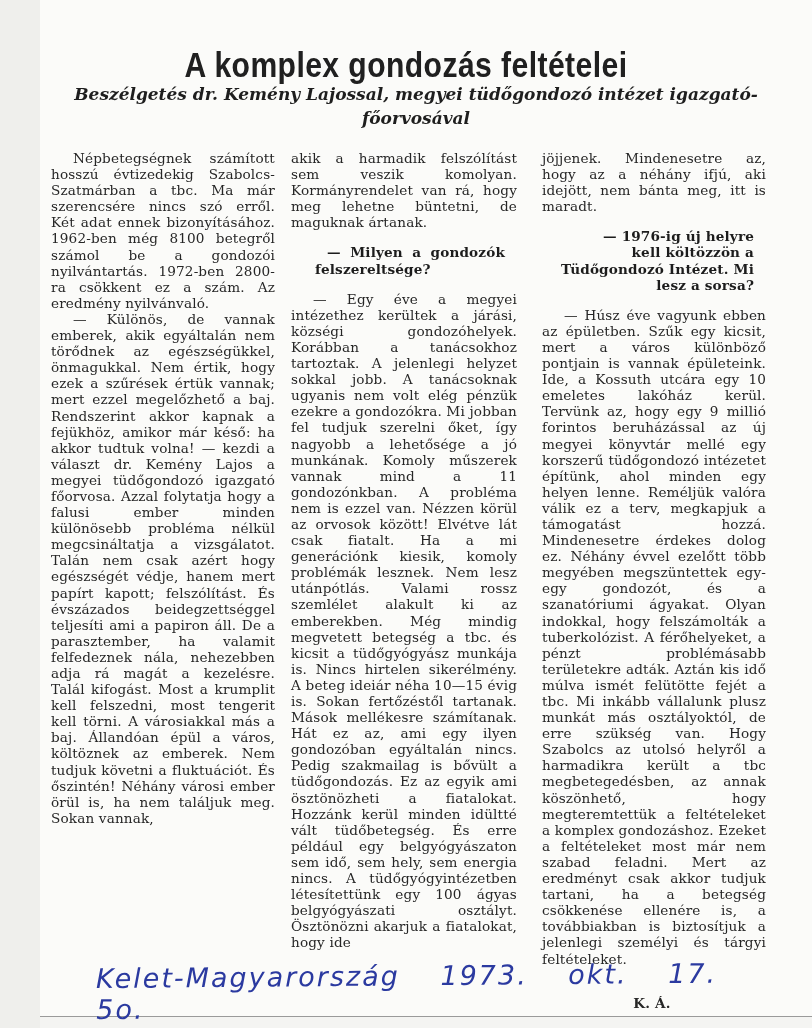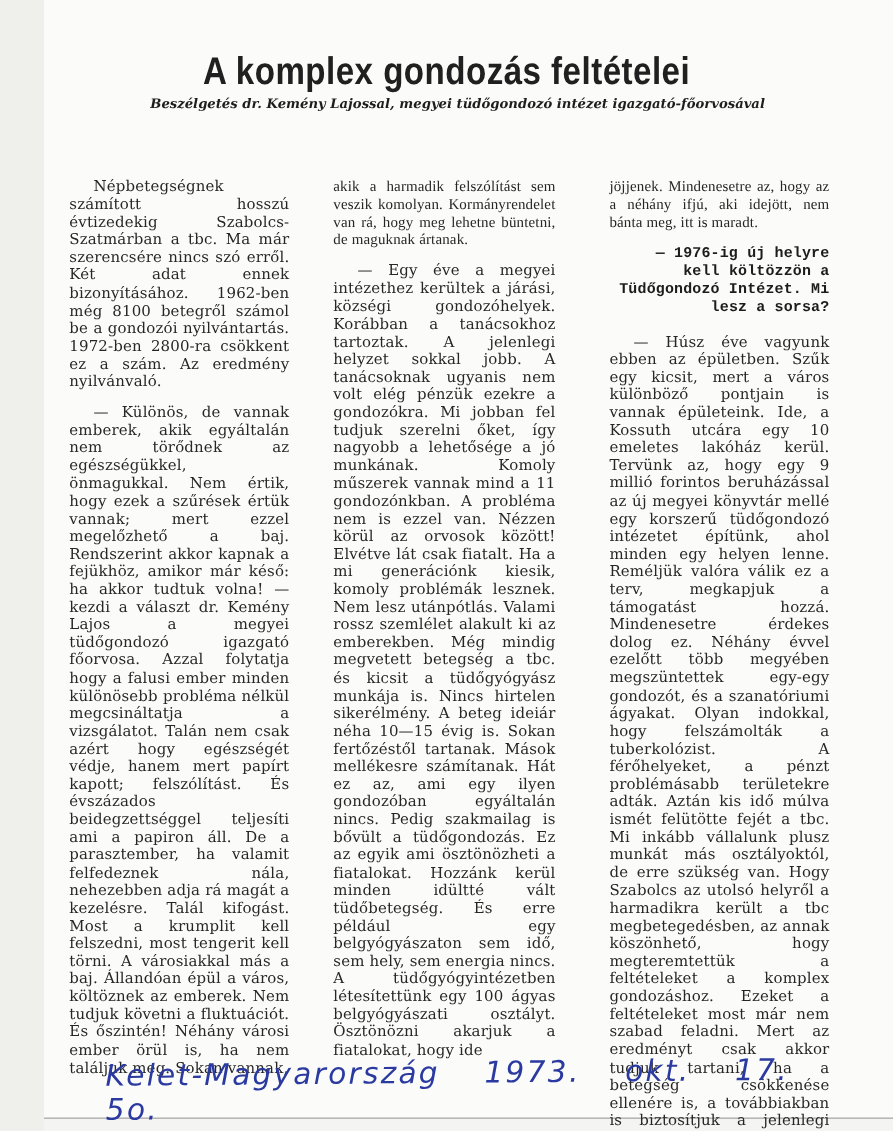--- a/index.html
+++ b/index.html
@@ -24,36 +24,35 @@
     text-align: center;
     font-family: "Liberation Sans", sans-serif;
     font-weight: bold; font-size: 35px; letter-spacing: 0.5px;
     color: #202020;
     transform: scaleX(0.86); transform-origin: center;
   }
   .subhead {
     position: absolute; left: 60px; width: 712px; top: 82px;
     text-align: center;
     font-family: "DejaVu Serif", serif;
-    font-style: italic; font-weight: bold; font-size: 12px; line-height: 24px;
+    font-style: italic; font-weight: bold; font-size: 17px; line-height: 24px;
     color: #1e1e1e;
   }
   .col {
     position: absolute; top: 150px;
     font-size: 13.6px; line-height: 16.1px;
     text-align: justify;
     letter-spacing: 0.15px;
     color: #262626;
   }
-  .col p { margin: 12px; text-indent: 22px; }
-  .col p.cont { text-indent: 0; font-family: Liberation Serif, serif; }
+  .col p { margin: 0; text-indent: 22px; }
+  .col p.cont { text-indent: 0; }
   .col .q {
     font-weight: bold; margin: 14px 12px 14px 24px; text-indent: 12px;
     color: #1c1c1c;
-    font-family: Liberation Mono, monospace;
   }
   .col1 { left: 51px; width: 224px; }
   .col2 { left: 291px; width: 226px; }
   .col3 { left: 542px; width: 224px; }
   .col3 .q { margin-left: 16px; text-align: right; }
   .sig {
     font-weight: bold; text-align: center; margin-top: 28px; padding-right: 4px;
   }
   .handwriting {
     position: absolute; left: 96px; top: 960px; width: 700px;
@@ -73,20 +72,21 @@
 <h1 class="headline">A komplex gondozás feltételei</h1>
 <div class="subhead">Beszélgetés dr. Kemény Lajossal, megyei tüdőgondozó intézet igazgató-főorvosával</div>
 
 <div class="col col1">
   <p>Népbetegségnek számított hosszú évtizedekig Szabolcs-Szatmárban a tbc. Ma már szerencsére nincs szó erről. Két adat ennek bizonyításához. 1962-ben még 8100 betegről számol be a gondozói nyilvántartás. 1972-ben 2800-ra csökkent ez a szám. Az eredmény nyilvánvaló.</p>
   <p>— Különös, de vannak emberek, akik egyáltalán nem törődnek az egészségükkel, önmagukkal. Nem értik, hogy ezek a szűrések értük vannak; mert ezzel megelőzhető a baj. Rendszerint akkor kapnak a fejükhöz, amikor már késő: ha akkor tudtuk volna! — kezdi a választ dr. Kemény Lajos a megyei tüdőgondozó igazgató főorvosa. Azzal folytatja hogy a falusi ember minden különösebb probléma nélkül megcsináltatja a vizsgálatot. Talán nem csak azért hogy egészségét védje, hanem mert papírt kapott; felszólítást. És évszázados beidegzettséggel teljesíti ami a papiron áll. De a parasztember, ha valamit felfedeznek nála, nehezebben adja rá magát a kezelésre. Talál kifogást. Most a krumplit kell felszedni, most tengerit kell törni. A városiakkal más a baj. Állandóan épül a város, költöznek az emberek. Nem tudjuk követni a fluktuációt. És őszintén! Néhány városi ember örül is, ha nem találjuk meg. Sokan vannak,</p>
 </div>
 
 <div class="col col2">
   <p class="cont">akik a harmadik felszólítást sem veszik komolyan. Kormányrendelet van rá, hogy meg lehetne büntetni, de maguknak ártanak.</p>
+  <p class="q">— Milyen a gondozók felszereltsége?</p>
   <p>— Egy éve a megyei intézethez kerültek a járási, községi gondozóhelyek. Korábban a tanácsokhoz tartoztak. A jelenlegi helyzet sokkal jobb. A tanácsoknak ugyanis nem volt elég pénzük ezekre a gondozókra. Mi jobban fel tudjuk szerelni őket, így nagyobb a lehetősége a jó munkának. Komoly műszerek vannak mind a 11 gondozónkban. A probléma nem is ezzel van. Nézzen körül az orvosok között! Elvétve lát csak fiatalt. Ha a mi generációnk kiesik, komoly problémák lesznek. Nem lesz utánpótlás. Valami rossz szemlélet alakult ki az emberekben. Még mindig megvetett betegség a tbc. és kicsit a tüdőgyógyász munkája is. Nincs hirtelen sikerélmény. A beteg ideiár néha 10—15 évig is. Sokan fertőzéstől tartanak. Mások mellékesre számítanak. Hát ez az, ami egy ilyen gondozóban egyáltalán nincs. Pedig szakmailag is bővült a tüdőgondozás. Ez az egyik ami ösztönözheti a fiatalokat. Hozzánk kerül minden idültté vált tüdőbetegség. És erre például egy belgyógyászaton sem idő, sem hely, sem energia nincs. A tüdőgyógyintézetben létesítettünk egy 100 ágyas belgyógyászati osztályt. Ösztönözni akarjuk a fiatalokat, hogy ide</p>
 </div>
 
 <div class="col col3">
   <p class="cont">jöjjenek. Mindenesetre az, hogy az a néhány ifjú, aki idejött, nem bánta meg, itt is maradt.</p>
   <p class="q">— 1976-ig új helyre kell költözzön a Tüdőgondozó Intézet. Mi lesz a sorsa?</p>
   <p>— Húsz éve vagyunk ebben az épületben. Szűk egy kicsit, mert a város különböző pontjain is vannak épületeink. Ide, a Kossuth utcára egy 10 emeletes lakóház kerül. Tervünk az, hogy egy 9 millió forintos beruházással az új megyei könyvtár mellé egy korszerű tüdőgondozó intézetet építünk, ahol minden egy helyen lenne. Reméljük valóra válik ez a terv, megkapjuk a támogatást hozzá. Mindenesetre érdekes dolog ez. Néhány évvel ezelőtt több megyében megszüntettek egy-egy gondozót, és a szanatóriumi ágyakat. Olyan indokkal, hogy felszámolták a tuberkolózist. A férőhelyeket, a pénzt problémásabb területekre adták. Aztán kis idő múlva ismét felütötte fejét a tbc. Mi inkább vállalunk plusz munkát más osztályoktól, de erre szükség van. Hogy Szabolcs az utolsó helyről a harmadikra került a tbc megbetegedésben, az annak köszönhető, hogy megteremtettük a feltételeket a komplex gondozáshoz. Ezeket a feltételeket most már nem szabad feladni. Mert az eredményt csak akkor tudjuk tartani, ha a betegség csökkenése ellenére is, a továbbiakban is biztosítjuk a jelenlegi személyi és tárgyi feltételeket.</p>
   <div class="sig">K. Á.</div>
 </div>
 

